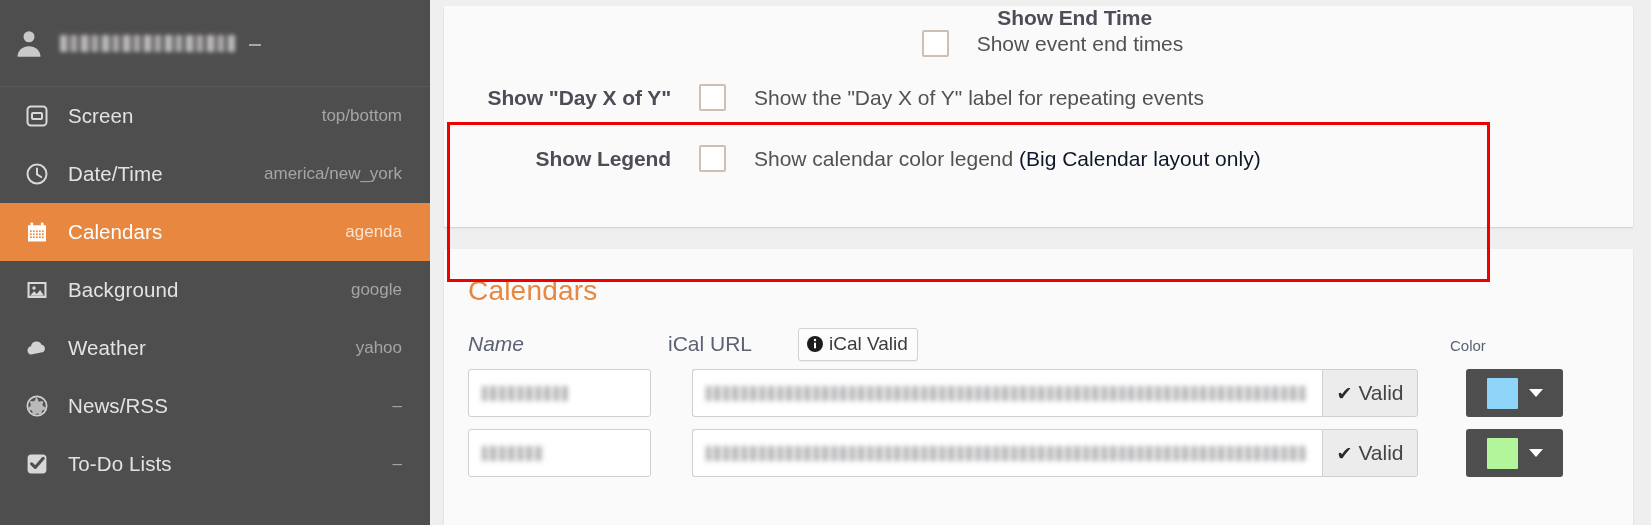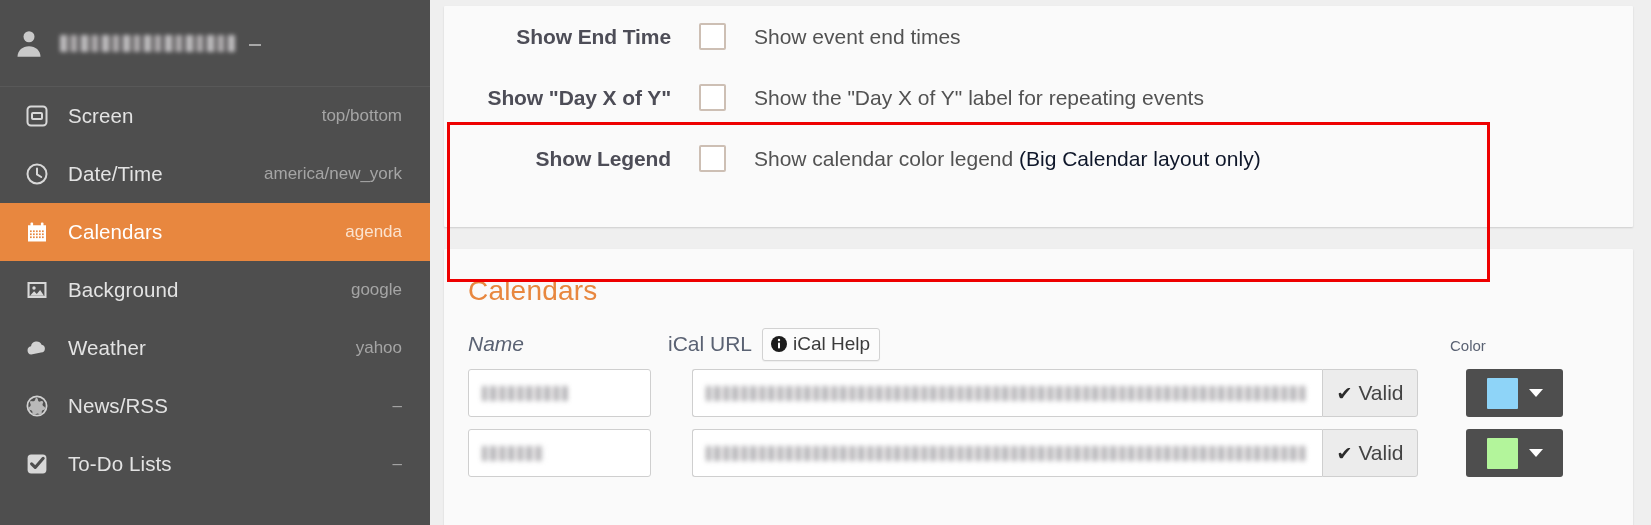--- a/index.html
+++ b/index.html
@@ -89,21 +89,21 @@
     border-radius: 1px;
   }
   .card.top { height: 221px; padding-top: 0; }
   .card.bottom { margin-top: 22px; height: 282px; }
 
   .form-row {
     display: flex; align-items: center;
     height: 61px;
     padding-left: 0;
   }
-  .form-row:first-child { margin-top: 6px; }
+  .form-row:first-child { margin-top: 6px; flex-direction: column; }
   .form-label {
     width: 227px;
     text-align: right;
     font-size: 21px;
     font-weight: bold;
     color: #4d4d57;
     font-family: "Liberation Sans", sans-serif;
     font-stretch: condensed;
     letter-spacing: -.1px;
     padding-right: 0;
@@ -140,20 +140,21 @@
     height: 44px;
   }
   .col-name-head {
     width: 202px; padding-left: 24px;
     font-size: 21px; color: #5a6273; font-style: italic;
   }
   .col-url-head {
     display: flex; align-items: center;
     font-size: 21px; color: #5a6273;
     margin-left: 22px;
+    gap: 36px;
   }
   .ical-help-btn {
     display: inline-flex; align-items: center; gap: 6px;
     margin-left: 10px;
     background: #fcfcfc;
     border: 1px solid #d2d2d2;
     border-radius: 3px;
     padding: 4px 9px 5px 8px;
     font-size: 19px;
     color: #3b3b3b;
@@ -404,21 +405,21 @@
         <div class="col-url-head">
           <span>iCal URL</span>
           <span class="ical-help-btn">
             <span>
               <svg class="info-icon" viewBox="0 0 16 16">
                 <circle cx="8" cy="8" r="8" fill="#1c1c1c"></circle>
                 <rect x="7" y="6.4" width="2" height="6" rx=".9" fill="#ffffff"></rect>
                 <circle cx="8" cy="4" r="1.2" fill="#ffffff"></circle>
               </svg>
             </span>
-            <span>iCal Help</span>
+            <span>iCal Valid</span>
           </span>
         </div>
         <div class="col-color-head">Color</div>
       </div>
 
       <div class="redbox"></div>
 
       <div class="cal-rows">
 
         <div class="cal-row">

